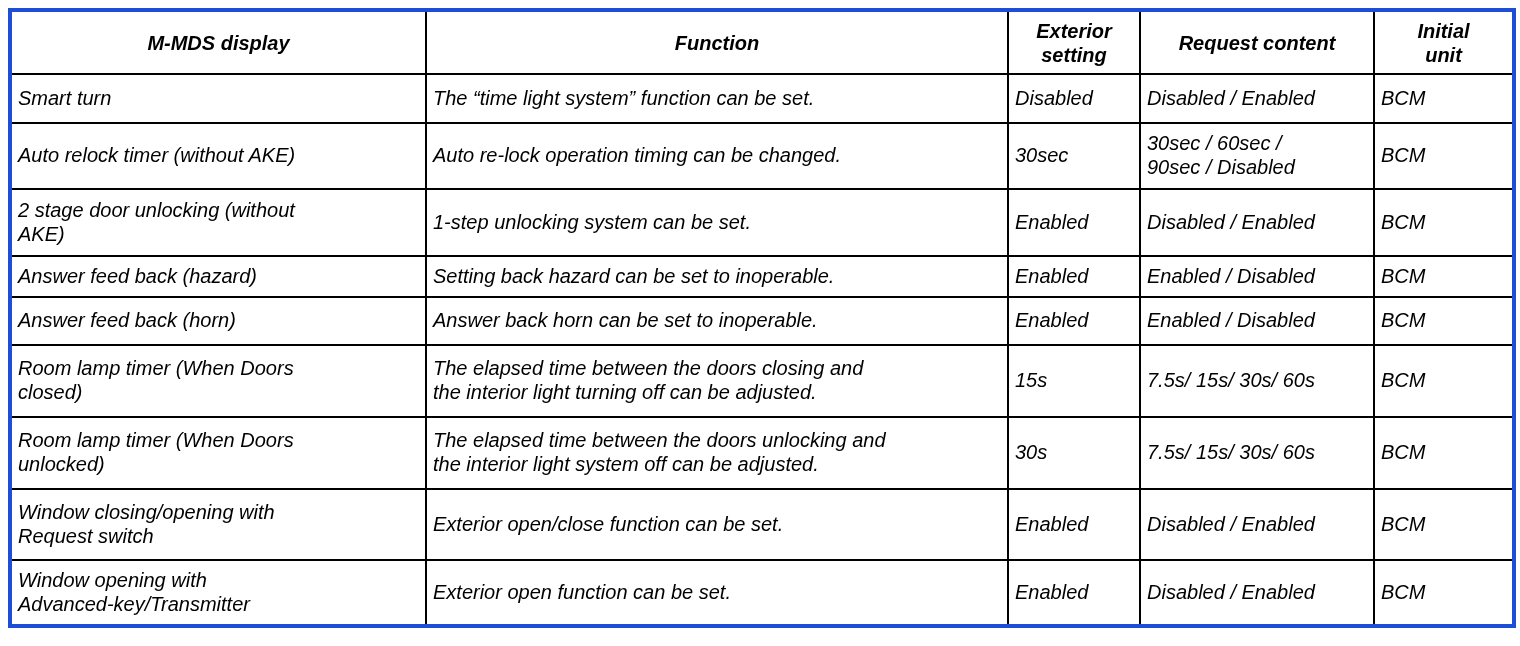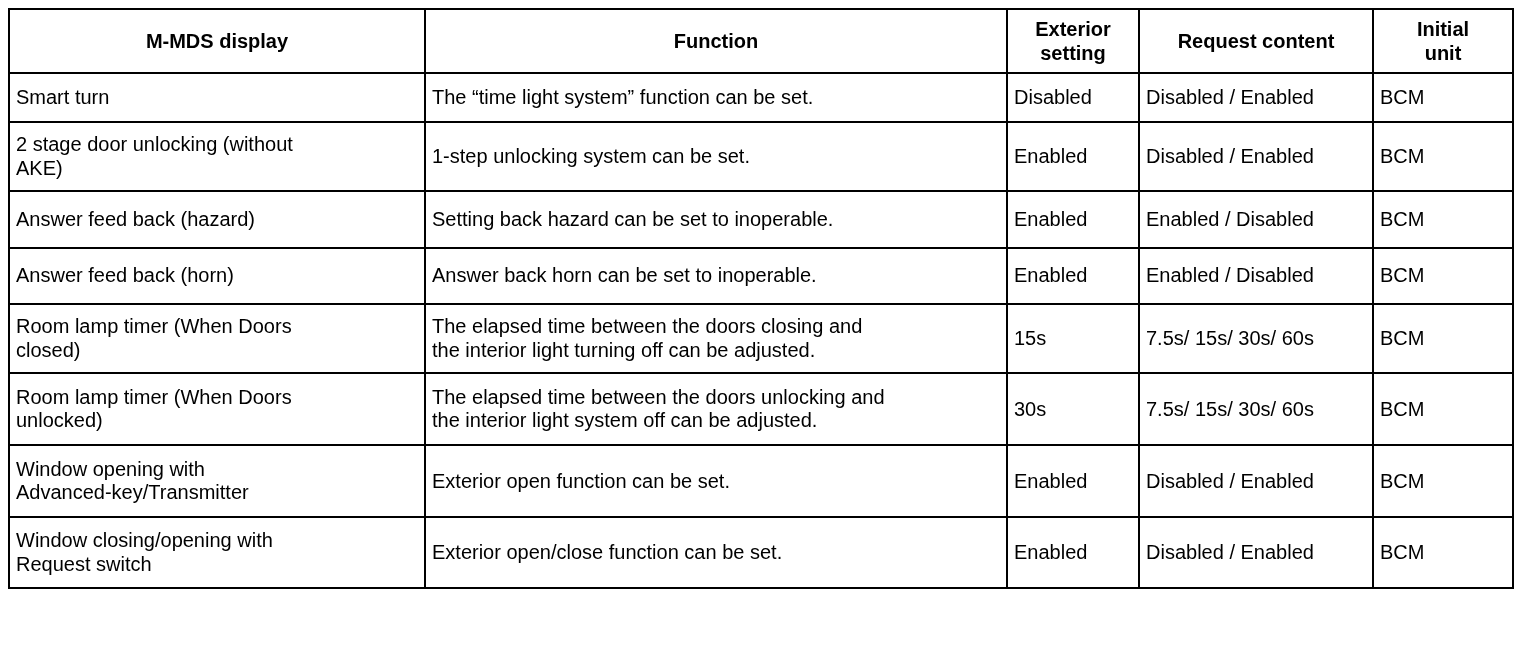--- a/index.html
+++ b/index.html
@@ -8,50 +8,51 @@
     width: 1520px; height: 646px;
     background: #ffffff;
     font-family: "Liberation Sans", sans-serif;
     color: #000000;
   }
   .doc-table {
     position: absolute;
     left: 8px; top: 8px;
     width: 1504px;
     border-collapse: collapse;
-    border: 1px solid #1d4ed8;
+    border: 4px solid #1d4ed8;
     table-layout: fixed;
     background: #ffffff;
+    font-style: italic;
   }
   .doc-table th, .doc-table td {
     border: 2px solid #000000;
     vertical-align: middle;
     white-space: pre-line;
     overflow: hidden;
   }
   .doc-table th {
     font-size: 20px;
     font-weight: bold;
     text-align: center;
     padding: 2px 4px;
     line-height: 1.2;
   }
   .doc-table td {
     font-size: 20px;
     font-weight: normal;
     text-align: left;
-    padding: 10px 6px;
+    padding: 1px 6px;
     line-height: 1.18;
   }
   thead tr            { height: 64px; }
   tbody tr:nth-child(1) { height: 49px; }
   tbody tr:nth-child(2) { height: 66px; }
-  tbody tr:nth-child(3) { height: 57px; }
-  tbody tr:nth-child(4) { height: 56px; }
-  tbody tr:nth-child(5) { height: 58px; }
+  tbody tr:nth-child(3) { height: 67px; }
+  tbody tr:nth-child(4) { height: 41px; }
+  tbody tr:nth-child(5) { height: 48px; }
   tbody tr:nth-child(6) { height: 72px; }
   tbody tr:nth-child(7) { height: 72px; }
   tbody tr:nth-child(8) { height: 71px; }
   tbody tr:nth-child(9) { height: 66px; }
   col.c1 { width: 416px; }
   col.c2 { width: 582px; }
   col.c3 { width: 132px; }
   col.c4 { width: 234px; }
   col.c5 { width: 140px; }
 </style>
@@ -76,20 +77,28 @@
       <th>Initial
 unit</th>
     </tr>
   </thead>
   <tbody>
     <tr>
       <td>Smart turn</td>
       <td>The “time light system” function can be set.</td>
       <td>Disabled</td>
       <td>Disabled / Enabled</td>
+      <td>BCM</td>
+    </tr>
+    <tr>
+      <td>Auto relock timer (without AKE)</td>
+      <td>Auto re-lock operation timing can be changed.</td>
+      <td>30sec</td>
+      <td>30sec / 60sec /
+90sec / Disabled</td>
       <td>BCM</td>
     </tr>
     <tr>
       <td>2 stage door unlocking (without
 AKE)</td>
       <td>1-step unlocking system can be set.</td>
       <td>Enabled</td>
       <td>Disabled / Enabled</td>
       <td>BCM</td>
     </tr>
@@ -119,29 +128,29 @@
     <tr>
       <td>Room lamp timer (When Doors
 unlocked)</td>
       <td>The elapsed time between the doors unlocking and
 the interior light system off can be adjusted.</td>
       <td>30s</td>
       <td>7.5s/ 15s/ 30s/ 60s</td>
       <td>BCM</td>
     </tr>
     <tr>
-      <td>Window opening with
-Advanced-key/Transmitter</td>
-      <td>Exterior open function can be set.</td>
+      <td>Window closing/opening with
+Request switch</td>
+      <td>Exterior open/close function can be set.</td>
       <td>Enabled</td>
       <td>Disabled / Enabled</td>
       <td>BCM</td>
     </tr>
     <tr>
-      <td>Window closing/opening with
-Request switch</td>
-      <td>Exterior open/close function can be set.</td>
+      <td>Window opening with
+Advanced-key/Transmitter</td>
+      <td>Exterior open function can be set.</td>
       <td>Enabled</td>
       <td>Disabled / Enabled</td>
       <td>BCM</td>
     </tr>
   </tbody>
 </table>
 
 </body></html>

